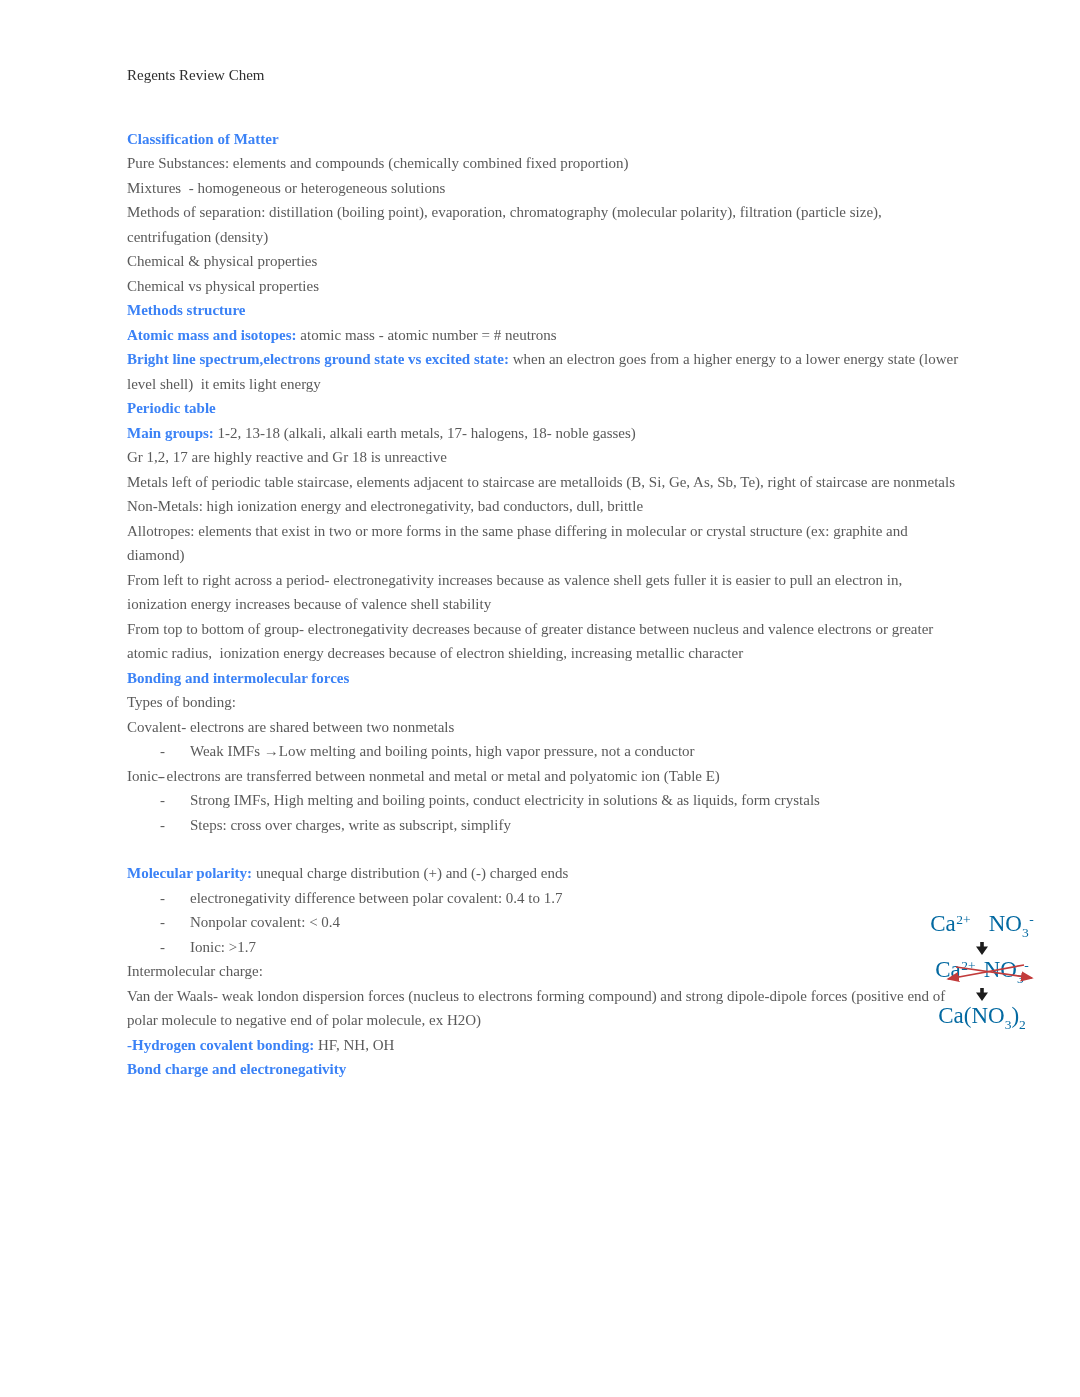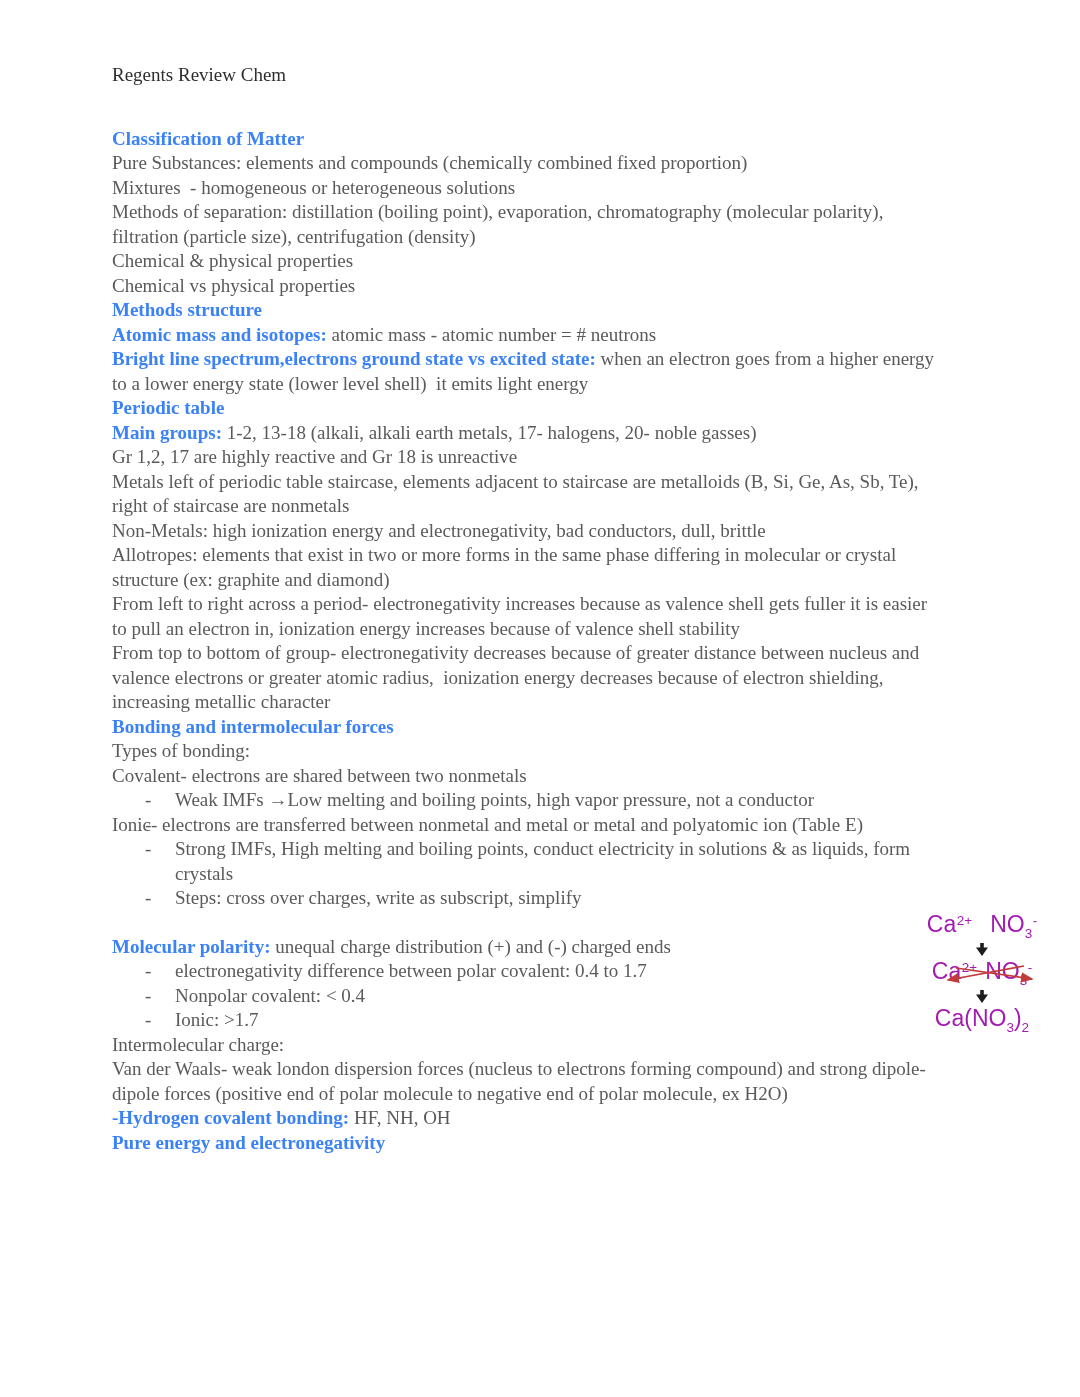--- a/index.html
+++ b/index.html
@@ -6,24 +6,24 @@
   body {
     width: 1080px;
     height: 1397px;
     background: #ffffff;
     position: relative;
     font-family: "Liberation Serif", serif;
     overflow: hidden;
   }
   .doc {
     position: absolute;
-    left: 112px;
+    left: 127px;
     top: 63px;
     width: 833px;
-    font-size: 19px;
+    font-size: 15px;
     line-height: 24.5px;
     color: #5a5a5a;
   }
   .blk {
     margin: 0;
     white-space: pre-wrap;
   }
   .blk span { white-space: pre-wrap; }
   .b {
     font-weight: bold;
@@ -42,22 +42,22 @@
     top: 0;
   }
   .spacer { width: 100%; }
 
   
   .formula {
     position: absolute;
     left: 924px;
     top: 911px;
     width: 116px;
-    font-family: Liberation Sans, sans-serif;
-    color: #a21caf;
+    font-family: Liberation Serif, serif;
+    color: #0369a1;
     font-size: 23px;
     line-height: 26px;
     text-align: left;
   }
   .frow {
     display: flex;
     justify-content: center;
     align-items: flex-start;
     position: relative;
     white-space: nowrap;
@@ -99,21 +99,21 @@
     <div class="blk"><span class="b">Classification of Matter</span></div>
     <div class="blk"><span>Pure Substances: elements and compounds (chemically combined fixed proportion)</span></div>
     <div class="blk"><span>Mixtures  - homogeneous or heterogeneous solutions</span></div>
     <div class="blk"><span>Methods of separation: distillation (boiling point), evaporation, chromatography (molecular polarity), filtration (particle size), centrifugation (density)</span></div>
     <div class="blk"><span>Chemical &amp; physical properties</span></div>
     <div class="blk"><span>Chemical vs physical properties</span></div>
     <div class="blk"><span class="b">Methods structure</span></div>
     <div class="blk"><span class="b">Atomic mass and isotopes:</span><span> atomic mass - atomic number = # neutrons</span></div>
     <div class="blk"><span class="b">Bright line spectrum,electrons ground state vs excited state:</span><span> when an electron goes from a higher energy to a lower energy state (lower level shell)  it emits light energy</span></div>
     <div class="blk"><span class="b">Periodic table</span></div>
-    <div class="blk"><span class="b">Main groups:</span><span> 1-2, 13-18 (alkali, alkali earth metals, 17- halogens, 20- noble gasses)</span></div>
+    <div class="blk"><span class="b">Main groups:</span><span> 1-2, 13-18 (alkali, alkali earth metals, 17- halogens, 18- noble gasses)</span></div>
     <div class="blk"><span>Gr 1,2, 17 are highly reactive and Gr 18 is unreactive</span></div>
     <div class="blk"><span>Metals left of periodic table staircase, elements adjacent to staircase are metalloids (B, Si, Ge, As, Sb, Te), right of staircase are nonmetals</span></div>
     <div class="blk"><span>Non-Metals: high ionization energy and electronegativity, bad conductors, dull, brittle</span></div>
     <div class="blk"><span>Allotropes: elements that exist in two or more forms in the same phase differing in molecular or crystal structure (ex: graphite and diamond)</span></div>
     <div class="blk"><span>From left to right across a period- electronegativity increases because as valence shell gets fuller it is easier to pull an electron in, ionization energy increases because of valence shell stability</span></div>
     <div class="blk"><span>From top to bottom of group- electronegativity decreases because of greater distance between nucleus and valence electrons or greater atomic radius,  ionization energy decreases because of electron shielding, increasing metallic character</span></div>
     <div class="blk"><span class="b">Bonding and intermolecular forces</span></div>
     <div class="blk"><span>Types of bonding:</span></div>
     <div class="blk"><span>Covalent- electrons are shared between two nonmetals</span></div>
     <div class="blk li"><span class="marker">-</span><span>Weak IMFs →Low melting and boiling points, high vapor pressure, not a conductor</span></div>
@@ -122,21 +122,21 @@
     <div class="blk li"><span class="marker">-</span><span>Strong IMFs, High melting and boiling points, conduct electricity in solutions &amp; as liquids, form crystals</span></div>
     <div class="blk li"><span class="marker">-</span><span>Steps: cross over charges, write as subscript, simplify</span></div>
     <div class="spacer" style="height: 24px;"></div>
     <div class="blk"><span class="b">Molecular polarity:</span><span> unequal charge distribution (+) and (-) charged ends</span></div>
     <div class="blk li"><span class="marker">-</span><span>electronegativity difference between polar covalent: 0.4 to 1.7</span></div>
     <div class="blk li"><span class="marker">-</span><span>Nonpolar covalent: &lt; 0.4</span></div>
     <div class="blk li"><span class="marker">-</span><span>Ionic: &gt;1.7</span></div>
     <div class="blk"><span>Intermolecular charge:</span></div>
     <div class="blk"><span>Van der Waals- weak london dispersion forces (nucleus to electrons forming compound) and strong dipole-dipole forces (positive end of polar molecule to negative end of polar molecule, ex H2O)</span></div>
     <div class="blk"><span class="b">-Hydrogen covalent bonding:</span><span> HF, NH, OH</span></div>
-    <div class="blk"><span class="b">Pure energy and electronegativity</span></div>
+    <div class="blk"><span class="b">Bond charge and electronegativity</span></div>
   </div>
 
 <div class="formula">
 
   <div class="frow">
     <span class="ion"><span>Ca</span><span class="sup">2+</span></span>
     <span class="gap1"></span>
     <span class="ion"><span>NO</span><span class="sub">3</span><span class="sup">-</span></span>
   </div>
 

